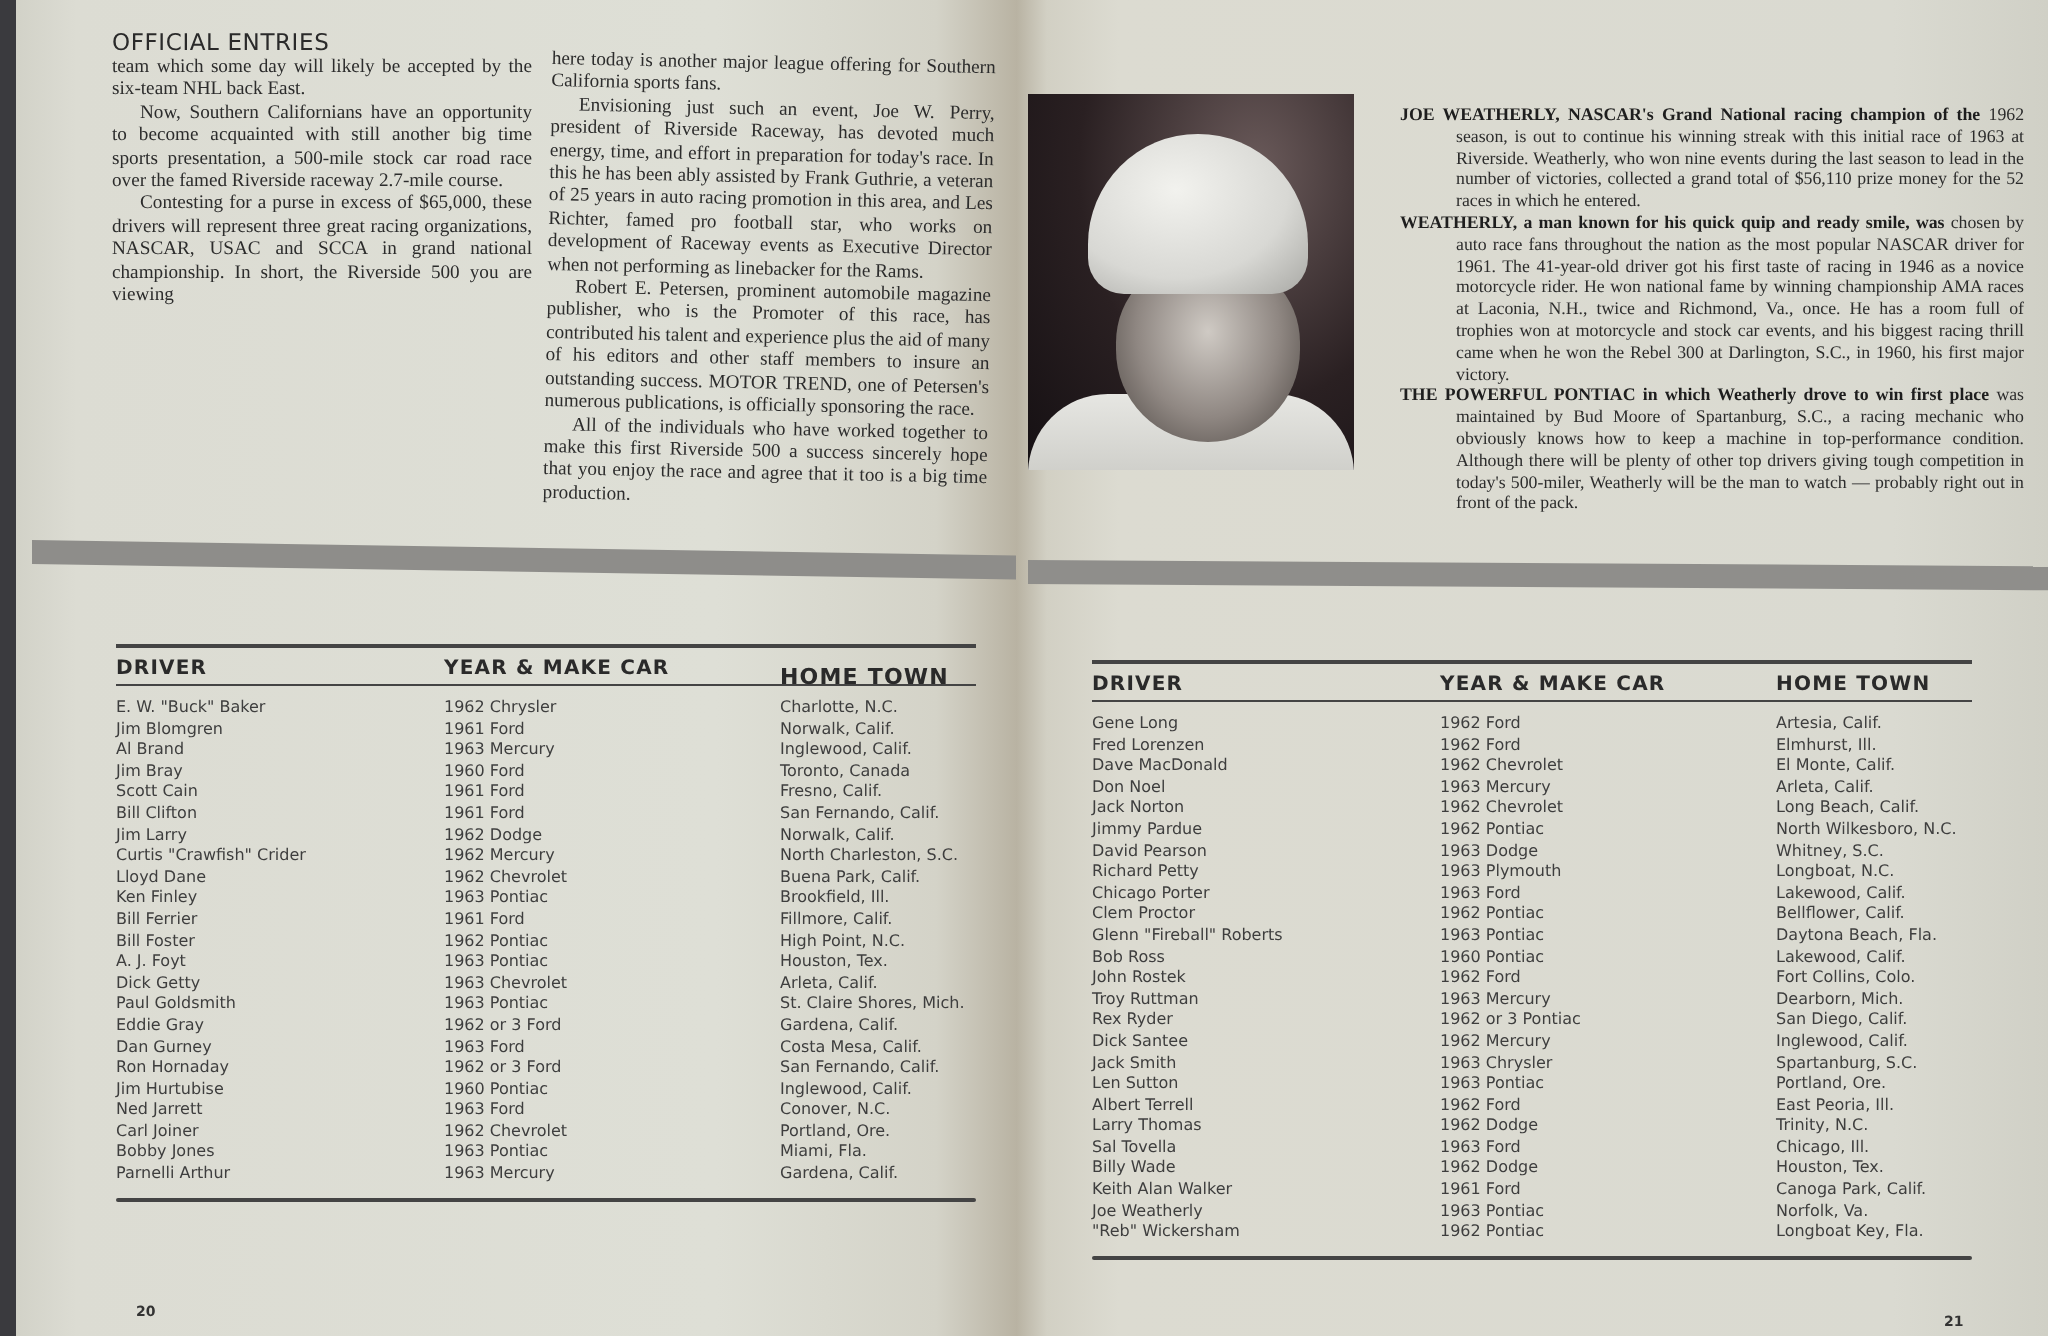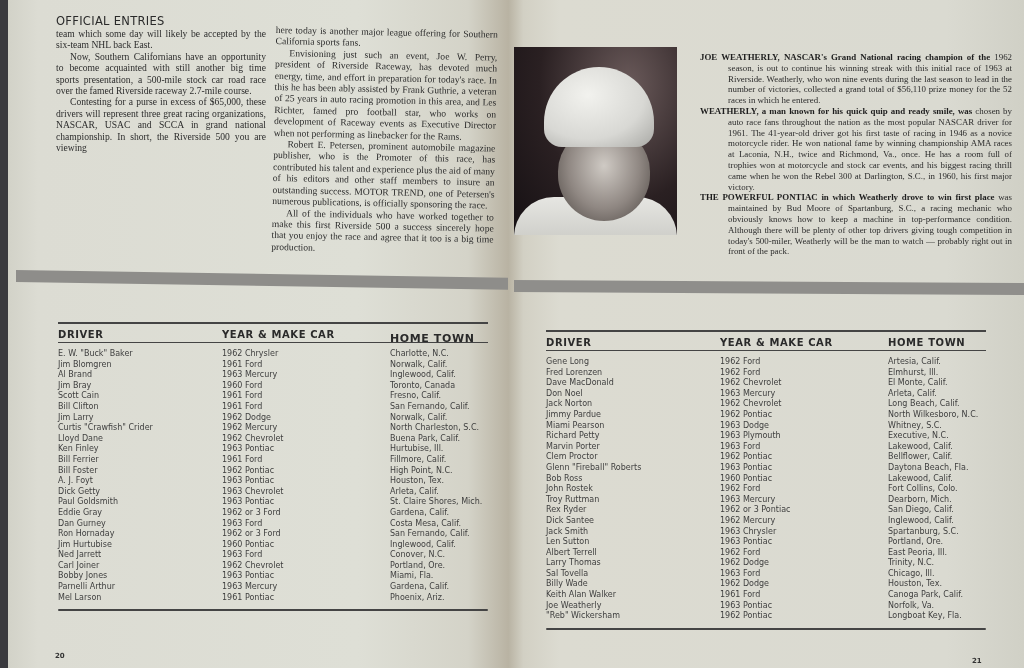--- a/index.html
+++ b/index.html
@@ -75,21 +75,21 @@
 
     .roster-left .c-driver { left: 0; }
     .roster-left .c-car { left: 164px; }
     .roster-left .c-town { left: 332px; }
     .roster-left .head-row .c-town { font-size: 11px; top: 5px; }
     .roster-right .c-driver { left: 0; }
     .roster-right .c-car { left: 174px; }
     .roster-right .c-town { left: 342px; }
 
     .page-num { position: absolute; font-family: "DejaVu Sans", sans-serif; font-weight: bold; font-size: 7px; color: #333; }
-    .pn-left { left: 55px; top: 652px; }
+    .pn-left { left: 68px; top: 652px; }
     .pn-right { left: 972px; top: 657px; }
   </style>
 </head>
 <body>
 
 <div class="spread">
 
   <div class="page page-left"></div>
 
   <div class="section-title">OFFICIAL ENTRIES</div>
@@ -158,21 +158,21 @@
           <span class="c-town">North Charleston, S.C.</span>
         </div>
         <div class="row">
           <span class="c-driver">Lloyd Dane</span>
           <span class="c-car">1962 Chevrolet</span>
           <span class="c-town">Buena Park, Calif.</span>
         </div>
         <div class="row">
           <span class="c-driver">Ken Finley</span>
           <span class="c-car">1963 Pontiac</span>
-          <span class="c-town">Hurtubise, Ill.</span>
+          <span class="c-town">Brookfield, Ill.</span>
         </div>
         <div class="row">
           <span class="c-driver">Bill Ferrier</span>
           <span class="c-car">1961 Ford</span>
           <span class="c-town">Fillmore, Calif.</span>
         </div>
         <div class="row">
           <span class="c-driver">Bill Foster</span>
           <span class="c-car">1962 Pontiac</span>
           <span class="c-town">High Point, N.C.</span>
@@ -224,25 +224,20 @@
         </div>
         <div class="row">
           <span class="c-driver">Bobby Jones</span>
           <span class="c-car">1963 Pontiac</span>
           <span class="c-town">Miami, Fla.</span>
         </div>
         <div class="row">
           <span class="c-driver">Parnelli Arthur</span>
           <span class="c-car">1963 Mercury</span>
           <span class="c-town">Gardena, Calif.</span>
-        </div>
-        <div class="row">
-          <span class="c-driver">Mel Larson</span>
-          <span class="c-car">1961 Pontiac</span>
-          <span class="c-town">Phoenix, Ariz.</span>
         </div>
       </div>
     <div class="rule-bottom"></div>
   </div>
 
   <div class="page-num pn-left">20</div>
 
   <div class="page page-right"></div>
 
   <div class="photo" title="Joe Weatherly wearing a white racing helmet">
@@ -291,31 +286,31 @@
           <span class="c-driver">Jack Norton</span>
           <span class="c-car">1962 Chevrolet</span>
           <span class="c-town">Long Beach, Calif.</span>
         </div>
         <div class="row">
           <span class="c-driver">Jimmy Pardue</span>
           <span class="c-car">1962 Pontiac</span>
           <span class="c-town">North Wilkesboro, N.C.</span>
         </div>
         <div class="row">
-          <span class="c-driver">Miami Pearson</span>
+          <span class="c-driver">David Pearson</span>
           <span class="c-car">1963 Dodge</span>
           <span class="c-town">Whitney, S.C.</span>
         </div>
         <div class="row">
           <span class="c-driver">Richard Petty</span>
           <span class="c-car">1963 Plymouth</span>
-          <span class="c-town">Executive, N.C.</span>
-        </div>
-        <div class="row">
-          <span class="c-driver">Marvin Porter</span>
+          <span class="c-town">Longboat, N.C.</span>
+        </div>
+        <div class="row">
+          <span class="c-driver">Chicago Porter</span>
           <span class="c-car">1963 Ford</span>
           <span class="c-town">Lakewood, Calif.</span>
         </div>
         <div class="row">
           <span class="c-driver">Clem Proctor</span>
           <span class="c-car">1962 Pontiac</span>
           <span class="c-town">Bellflower, Calif.</span>
         </div>
         <div class="row">
           <span class="c-driver">Glenn "Fireball" Roberts</span>

